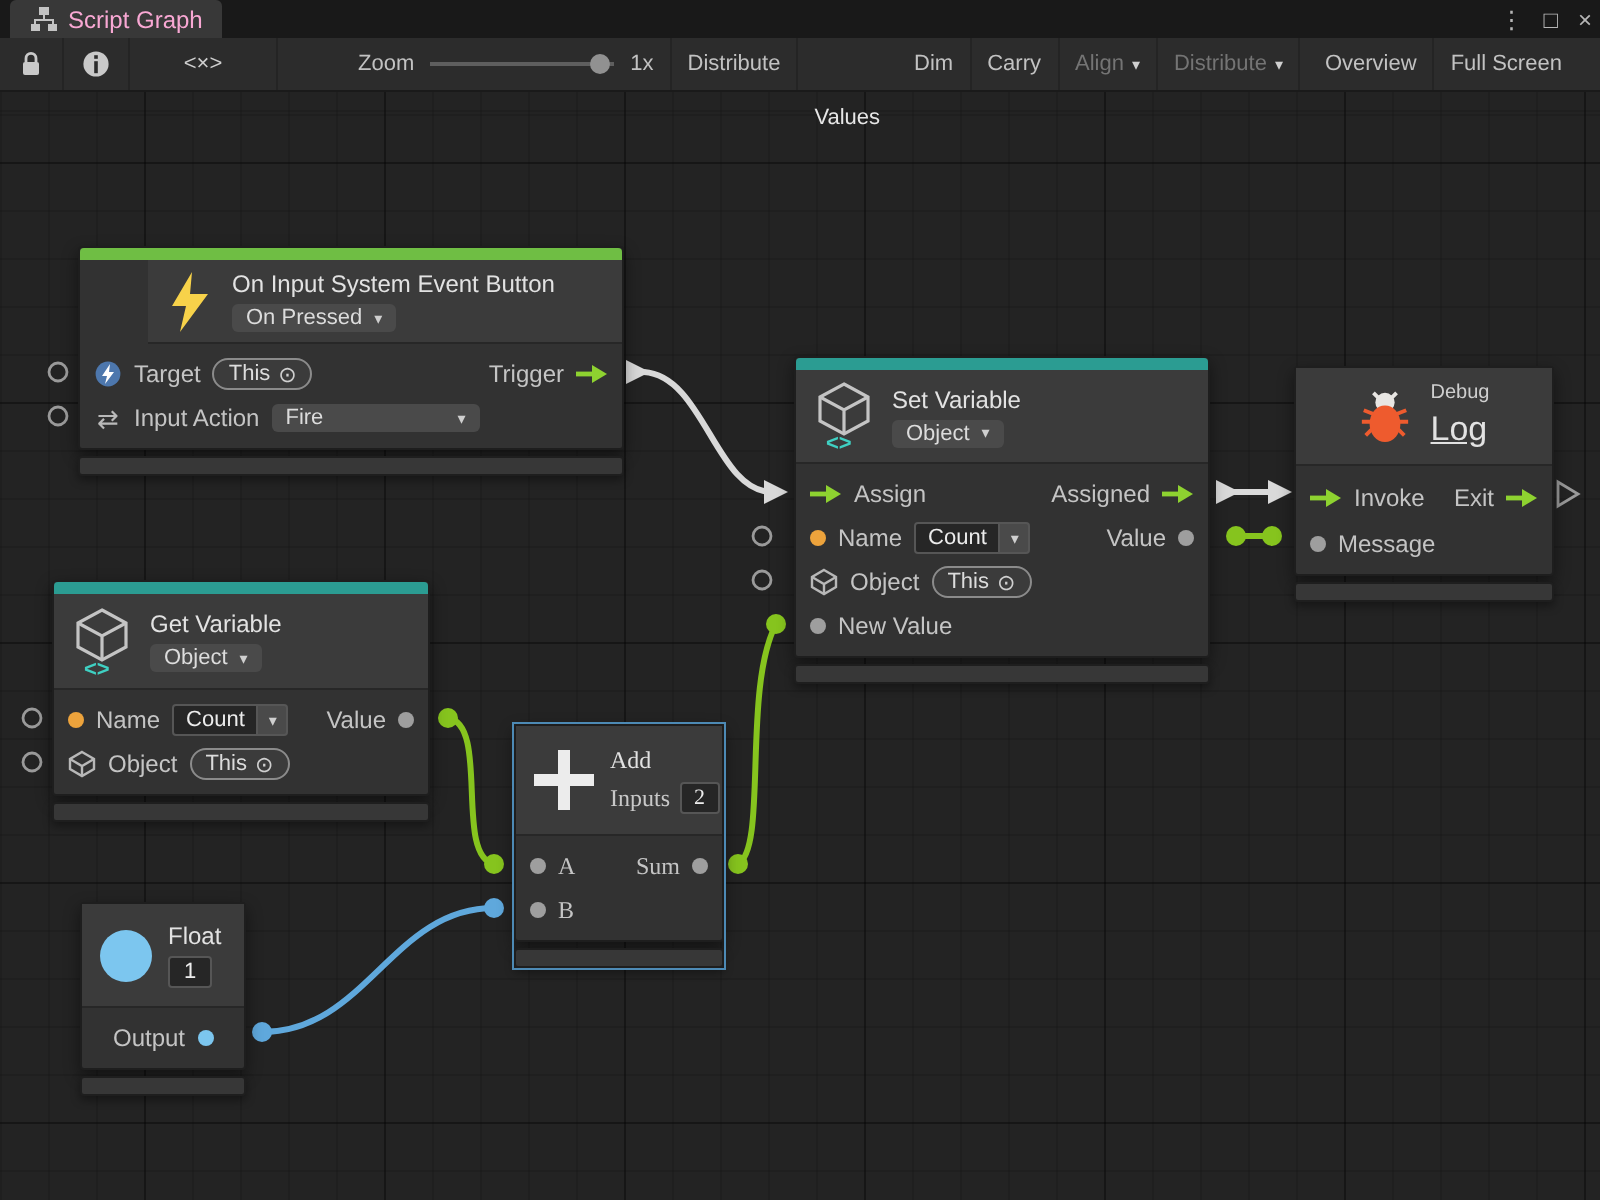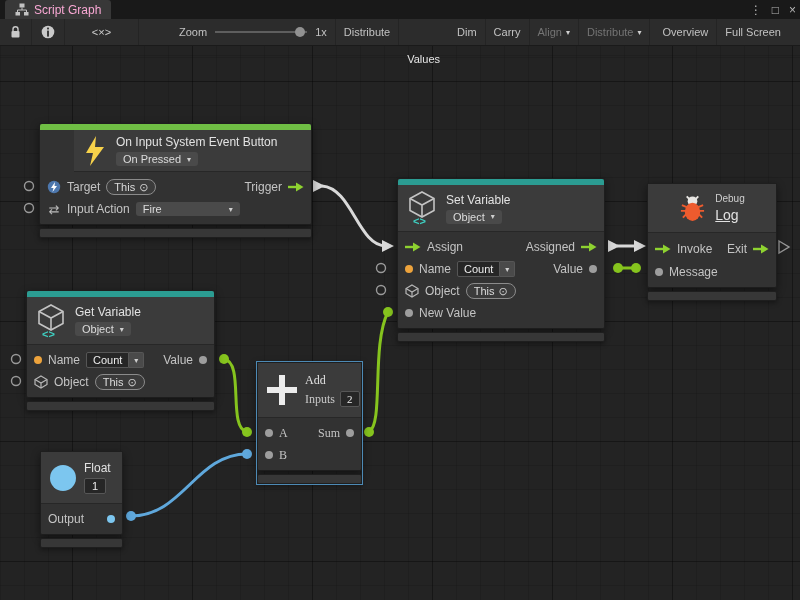--- a/index.html
+++ b/index.html
@@ -335,21 +335,21 @@
   <div class="nmain">
     <div class="nheader">
       <svg width="27" height="30" viewBox="0 0 28 30">
         <path d="M3 12 L8 14 M2 18 L8 18 M4 25 L8 21 M25 12 L20 14 M26 18 L20 18 M24 25 L20 21" stroke="#ee5b2e" stroke-width="2" fill="none"></path>
         <path d="M8 3 L11 6 M20 3 L17 6" stroke="#e8e6e3" stroke-width="2" fill="none"></path>
         <circle cx="14" cy="8" r="5" fill="#e8e6e3"></circle>
         <ellipse cx="14" cy="19" rx="8" ry="9.5" fill="#ee5b2e"></ellipse>
       </svg>
       <div class="titlecol">
         <span class="nsub">Debug</span>
-        <span class="ntitle" style="font-size:14px;text-decoration:underline;">Log</span>
+        <span class="ntitle" style="font-size:17px;text-decoration:underline;">Log</span>
       </div>
     </div>
     <div class="nbody">
       <div class="nrow" style="height:23px;">
         <svg class="garrow" width="16" height="10" viewBox="0 0 16 10">
           <rect x="0" y="3.8" width="8" height="2.4" fill="#8ed230"></rect>
             <polygon points="8,0.5 15.5,5 8,9.5" fill="#8ed230"></polygon>
         </svg>
         <span>Invoke</span>
         <span class="right">
@@ -451,20 +451,20 @@
 <div class="node node-float">
   <div class="nmain">
     <div class="nheader" style="gap:8px;">
       <div class="float-circle"></div>
       <div class="titlecol">
         <span class="ntitle">Float</span>
         <span class="inset" style="min-width:22px; justify-content:center;">1</span>
       </div>
     </div>
     <div class="nbody">
-      <div class="nrow" style="justify-content:space-between;">
+      <div class="nrow" style="justify-content:center;">
         <span>Output</span>
         <span class="dot blue"></span>
       </div>
     </div>
   </div>
   <div class="nfooter"></div>
 </div>
 
 </body></html>

